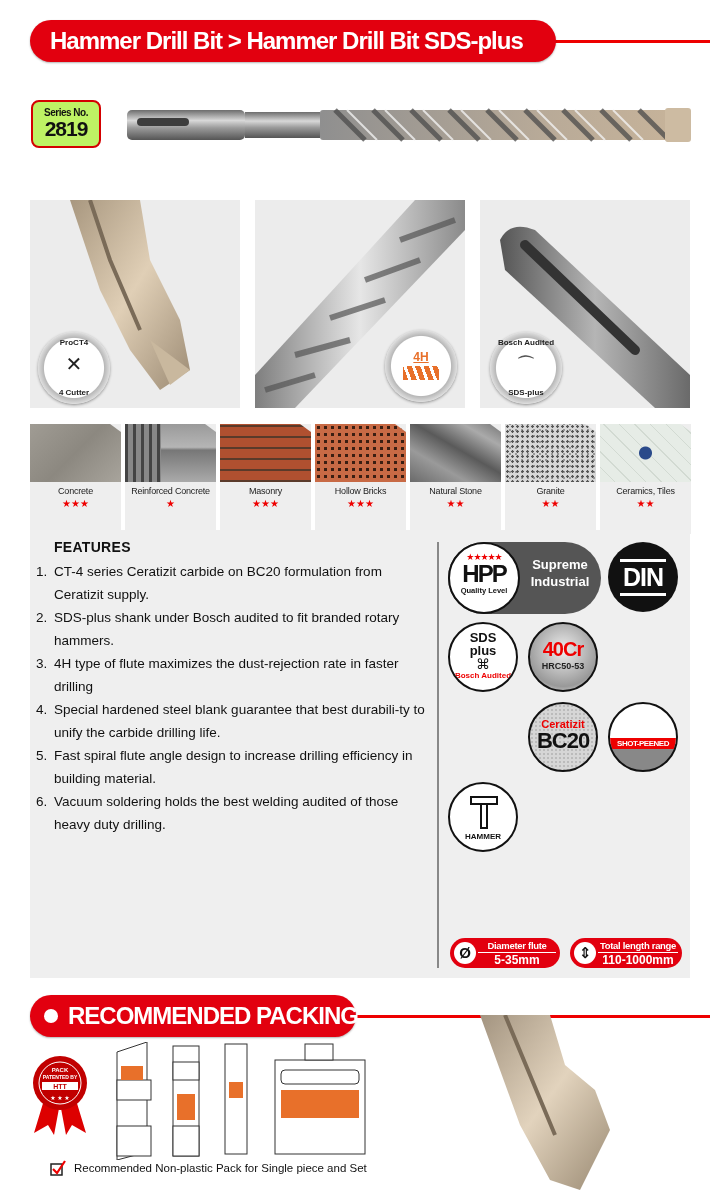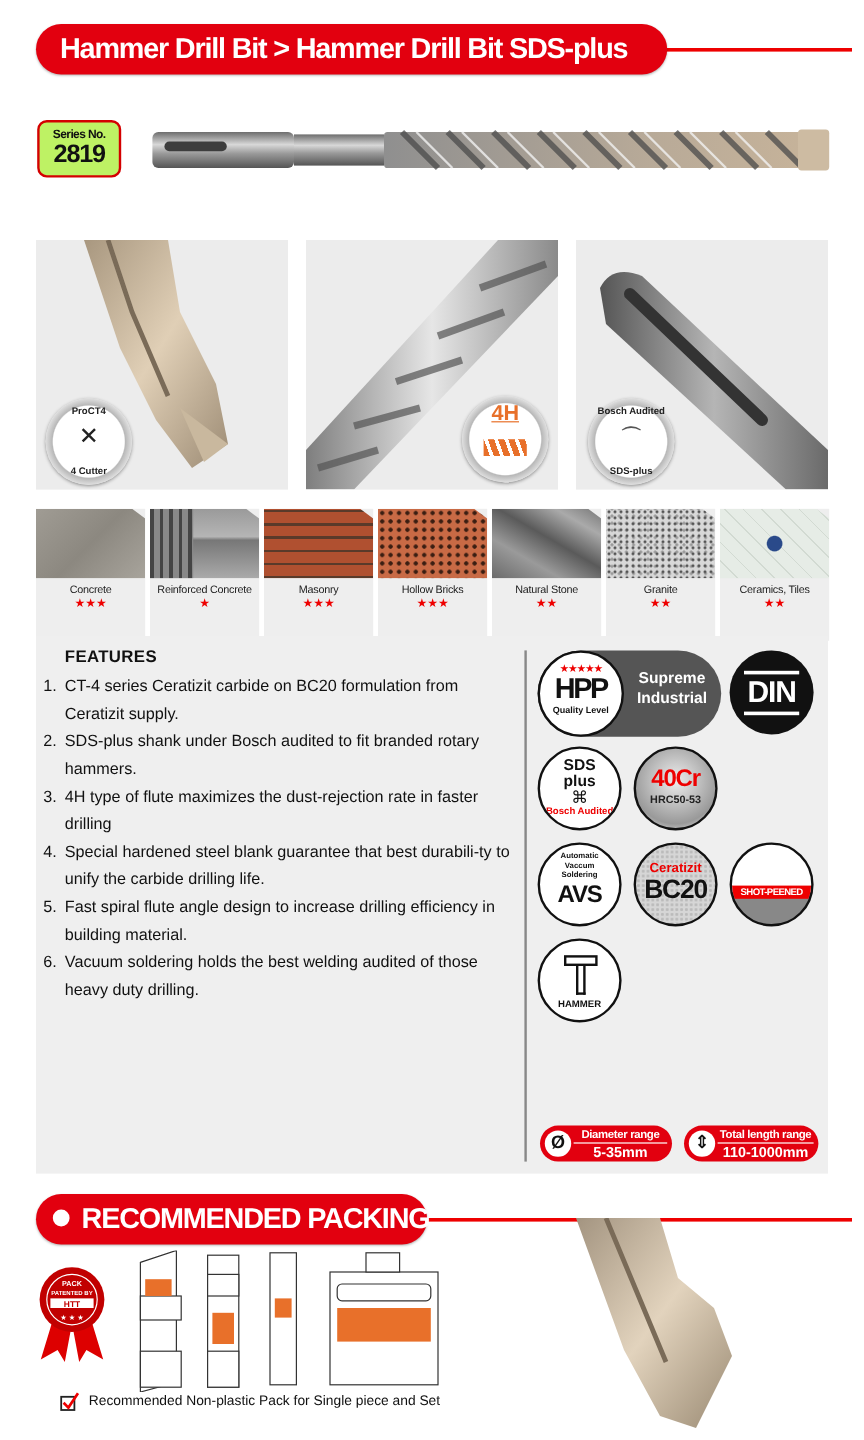--- a/index.html
+++ b/index.html
@@ -175,21 +175,21 @@
     <path d="M0 175 L160 0 L210 0 L210 30 L40 208 L0 208 Z" fill="url(#fz)"></path>
     <g stroke="#555" stroke-width="6" fill="none" opacity=".7">
       <path d="M10 190 L60 175"></path>
         <path d="M40 155 L95 140"></path>
         <path d="M75 118 L130 100"></path>
         <path d="M110 80 L165 60"></path>
         <path d="M145 40 L200 20"></path>
     </g>
   </svg>
   <div class="seal" style="left:130px;top:130px;">
-    <div class="t" style="top:4px;color:#e8702a;font-size:18px;text-decoration:underline;">4H</div>
+    <div class="t" style="top:20px;color:#e8702a;font-size:12px;text-decoration:underline;">4H</div>
     <div class="t" style="top:36px;height:14px;margin:0 18px;background:repeating-linear-gradient(70deg,#e8702a 0 5px,#fff 5px 8px);"></div>
   </div>
 </div>
 
 <div class="photo" id="photo-shank">
   <svg viewBox="0 0 210 208">
     <defs>
         <linearGradient id="sz" x1="0" y1="0" x2="1" y2="0">
           <stop offset="0" stop-color="#555"></stop>
           <stop offset=".5" stop-color="#b5b5b5"></stop>
@@ -295,43 +295,39 @@
     <div style="font-size:13px;font-weight:900;line-height:13px;">plus</div>
     <div style="font-size:14px;line-height:14px;">⌘</div>
     <div style="font-size:8px;font-weight:bold;color:#e00;line-height:10px;">Bosch Audited</div>
   </div>
 
   <div class="icon-c" style="left:498px;top:92px;background:radial-gradient(circle at 50% 40%,#eee,#999 70%,#fff);">
     <div style="font-size:20px;font-weight:900;color:#e00;margin-top:14px;letter-spacing:-1px;">40Cr</div>
     <div style="font-size:9px;font-weight:900;color:#222;">HRC50-53</div>
   </div>
 
-  <div class="icon-c" style="left:418px;top:172px;">
-    <div style="font-size:6.5px;font-weight:bold;margin-top:6px;line-height:8px;padding:0 6px;">Automatic Vaccum Soldering</div>
-    <div style="font-size:20px;font-weight:900;line-height:24px;letter-spacing:-1px;">AVS</div>
-  </div>
 
   <div class="icon-c" style="left:498px;top:172px;background:radial-gradient(circle,#bbb 0 1px,transparent 1.5px) 0 0/4px 4px,#d6d6d6;">
     <div style="font-size:11px;font-weight:bold;color:#e00;margin-top:14px;">Ceratizit</div>
     <div style="font-size:22px;font-weight:900;line-height:22px;letter-spacing:-1px;">BC20</div>
   </div>
 
   <div class="icon-c" style="left:578px;top:172px;background:linear-gradient(#fff 0 60%,#888 60%);">
     <div style="position:absolute;left:0;right:0;top:34px;font-size:8px;font-weight:900;color:#fff;background:#e00;line-height:11px;letter-spacing:-0.5px;">SHOT-PEENED</div>
   </div>
 
   <div class="icon-c" style="left:418px;top:252px;">
     <div style="position:absolute;left:20px;top:12px;width:28px;height:9px;border:2px solid #111;"></div>
     <div style="position:absolute;left:30px;top:21px;width:8px;height:24px;border:2px solid #111;border-top:none;"></div>
     <div style="position:absolute;left:0;right:0;top:48px;font-size:8px;font-weight:bold;">HAMMER</div>
   </div>
 
   <div class="range-pill" style="left:420px;width:110px;">
     <div class="ic">Ø</div>
-    <div class="k">Diameter range</div>
+    <div class="k">Diameter flute</div>
     <div class="v">5-35mm</div>
   </div>
   <div class="range-pill" style="left:540px;width:112px;">
     <div class="ic">⇕</div>
     <div class="k">Total length range</div>
     <div class="v">110-1000mm</div>
   </div>
 </div>
 
 <div class="hdr" id="hdr-pack">

